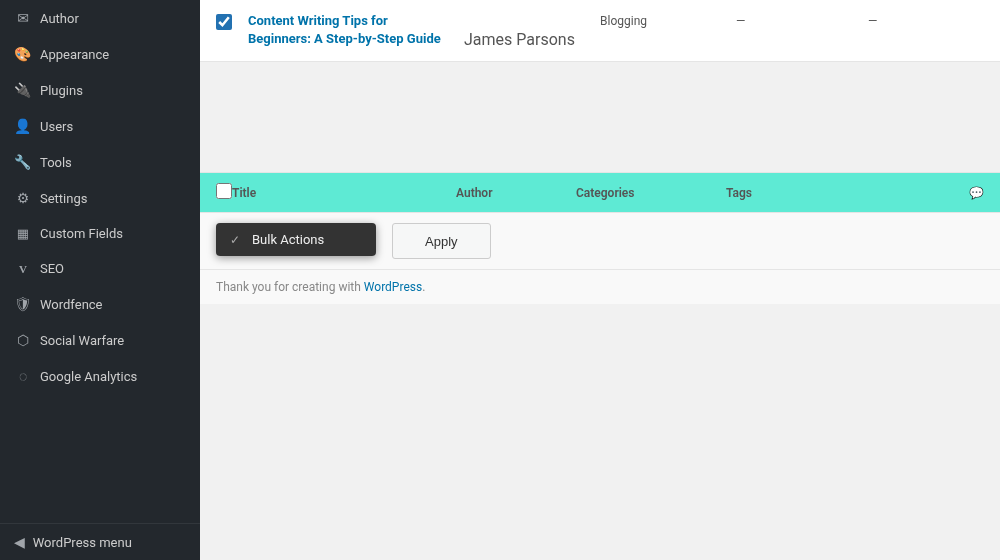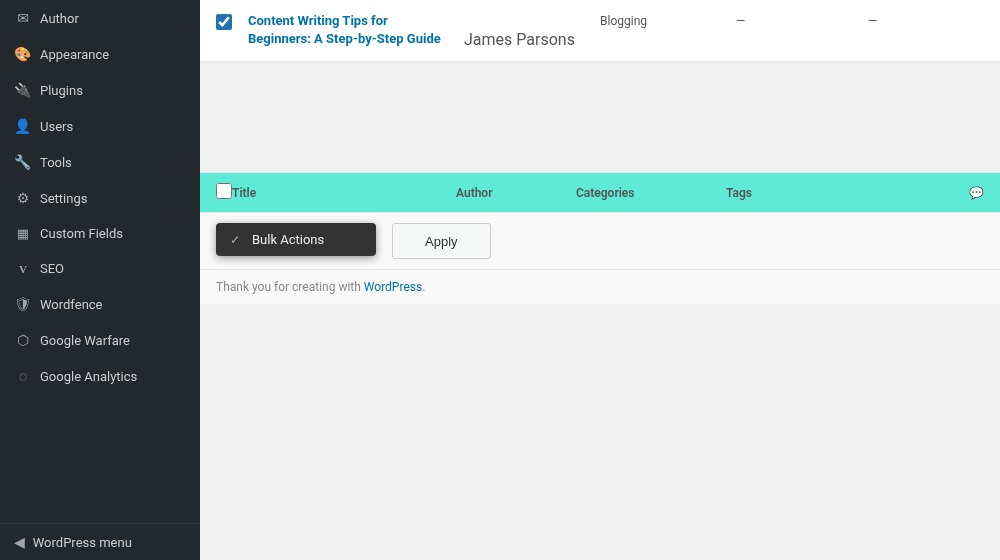--- a/index.html
+++ b/index.html
@@ -298,21 +298,21 @@
   <div class="sidebar-item">
     <span class="icon" style="font-size:11px; font-weight:bold; font-family:serif;">V</span>
     <span class="label">SEO</span>
   </div>
   <div class="sidebar-item">
     <span class="icon">🛡</span>
     <span class="label">Wordfence</span>
   </div>
   <div class="sidebar-item">
     <span class="icon">⬡</span>
-    <span class="label">Google Warfare</span>
+    <span class="label">Social Warfare</span>
   </div>
   <div class="sidebar-item">
     <span class="icon">◌</span>
     <span class="label">Google Analytics</span>
   </div>
   <div class="sidebar-collapse">
     <span class="icon">◀</span>
     <span>WordPress menu</span>
   </div>
 </nav>

